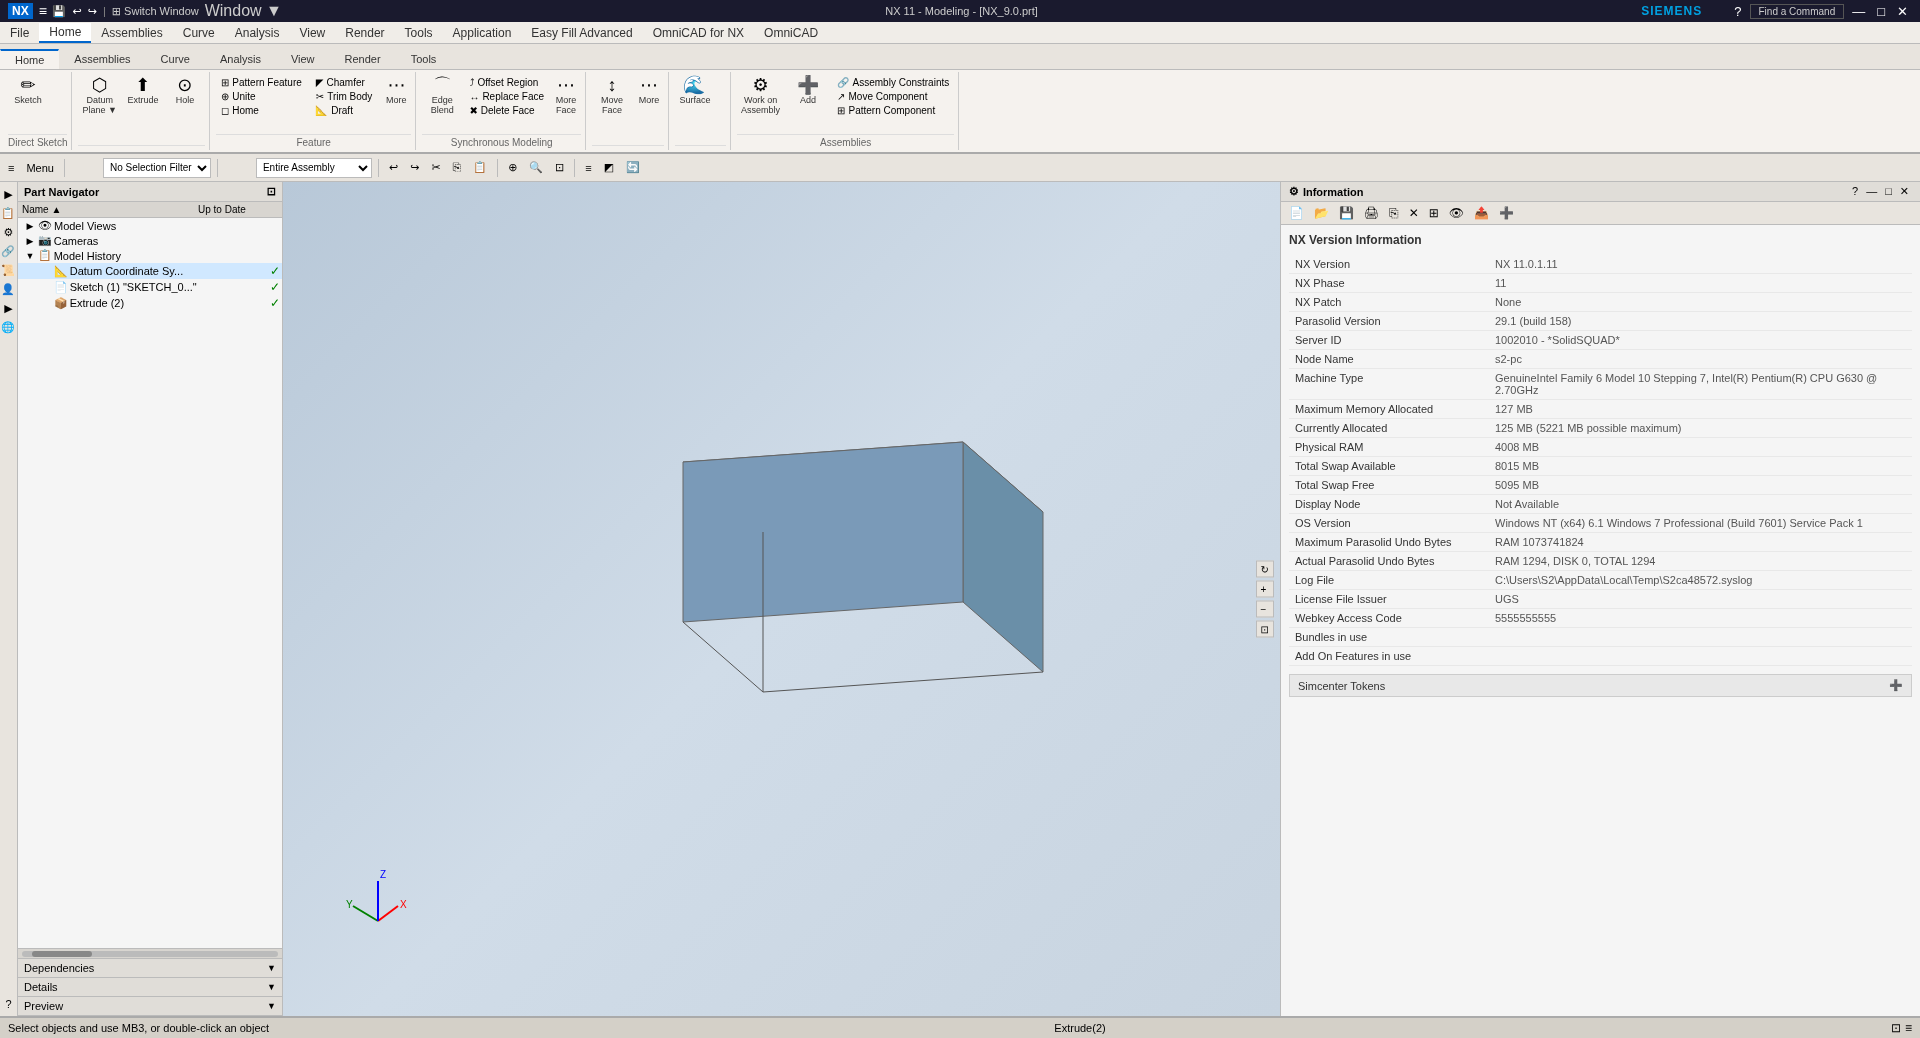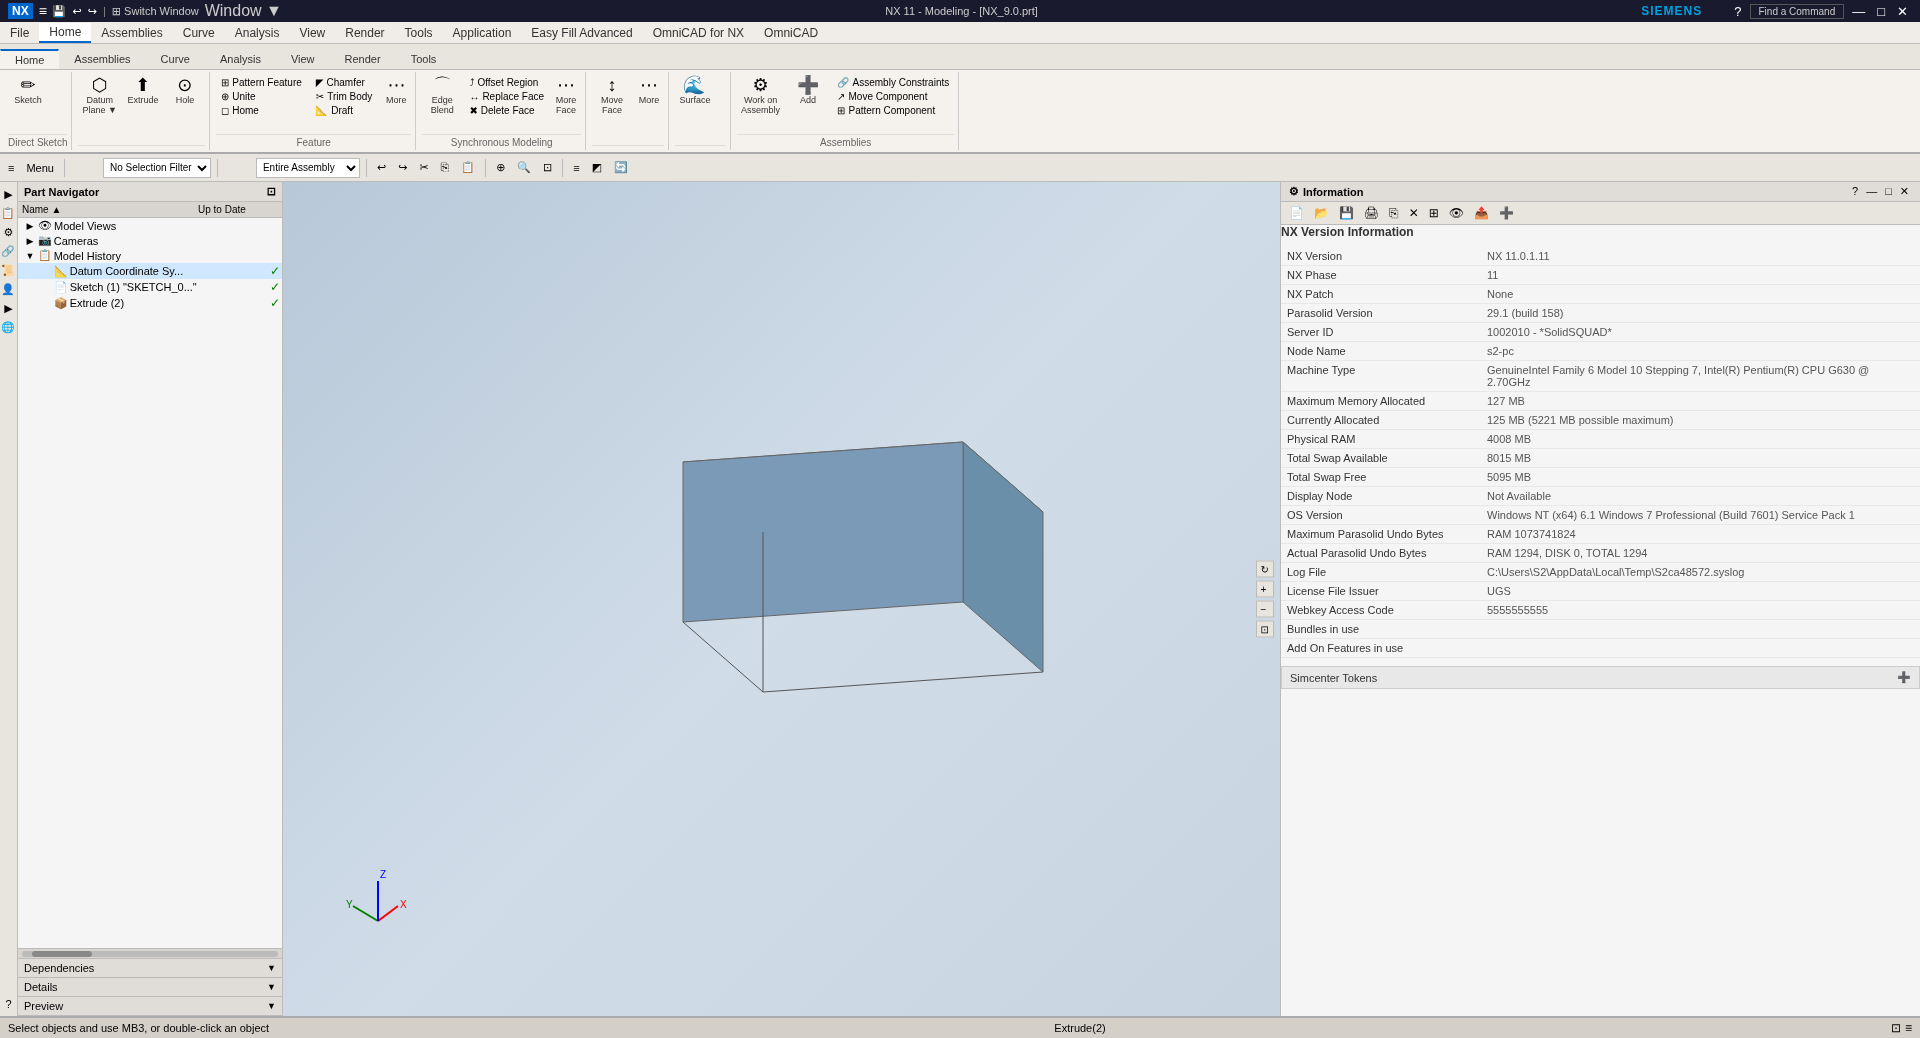--- a/index.html
+++ b/index.html
@@ -74,21 +74,21 @@
     .box-3d { position: absolute; top: 200px; left: 300px; }
     .box-3d svg { overflow: visible; }
 
     
     #info-panel { width: 640px; background: #f5f5f5; border-left: 1px solid #bbb; display: flex; flex-direction: column; }
     #info-header { background: #e0ddd8; padding: 3px 8px; display: flex; align-items: center; justify-content: space-between; border-bottom: 1px solid #bbb; }
     #info-header .title { font-weight: bold; font-size: 11px; display: flex; align-items: center; gap: 4px; }
     #info-header .win-btns { display: flex; gap: 2px; }
     #info-toolbar { background: #e8e4de; padding: 2px 4px; display: flex; align-items: center; gap: 2px; border-bottom: 1px solid #bbb; }
     .info-tool-btn { padding: 2px 4px; cursor: pointer; border-radius: 2px; font-size: 12px; }
-    #info-content { flex: 1; overflow-y: auto; }
+    #info-content { flex: 1; overflow-y: auto; padding: 8px; }
     .info-section-title { font-size: 12px; font-weight: bold; margin-bottom: 8px; color: #333; }
     .info-table { width: 100%; border-collapse: collapse; font-size: 11px; }
     .info-table tr { border-bottom: 1px solid #e8e8e8; }
     .info-table td { padding: 3px 6px; vertical-align: top; }
     .info-table td:first-child { font-weight: 500; color: #333; width: 200px; white-space: nowrap; }
     .info-table td:last-child { color: #555; }
     .info-collapse { display: flex; align-items: center; justify-content: space-between; background: #e8e8e8; padding: 4px 8px; margin-top: 8px; cursor: pointer; font-size: 11px; color: #333; border: 1px solid #ccc; }
 
     
     #status-bar { height: 22px; background: #d4d0c8; border-top: 2px solid #aaa; display: flex; align-items: center; justify-content: space-between; padding: 0 8px; font-size: 11px; }
@@ -296,21 +296,21 @@
 </div>
 
 <div id="toolbar">
   <span class="toolbar-btn">≡</span>
   <span class="toolbar-btn">Menu</span>
   <span class="toolbar-sep"></span>
   <select class="toolbar-select">
     <option>No Selection Filter</option>
   </select>
   <span class="toolbar-sep"></span>
-  <select class="toolbar-select" style="width:104px;">
+  <select class="toolbar-select" style="width:116px;">
     <option>Entire Assembly</option>
   </select>
   <span class="toolbar-sep"></span>
   <span class="toolbar-btn">↩</span>
   <span class="toolbar-btn">↪</span>
   <span class="toolbar-btn">✂</span>
   <span class="toolbar-btn">⎘</span>
   <span class="toolbar-btn">📋</span>
   <span class="toolbar-sep"></span>
   <span class="toolbar-btn">⊕</span>

